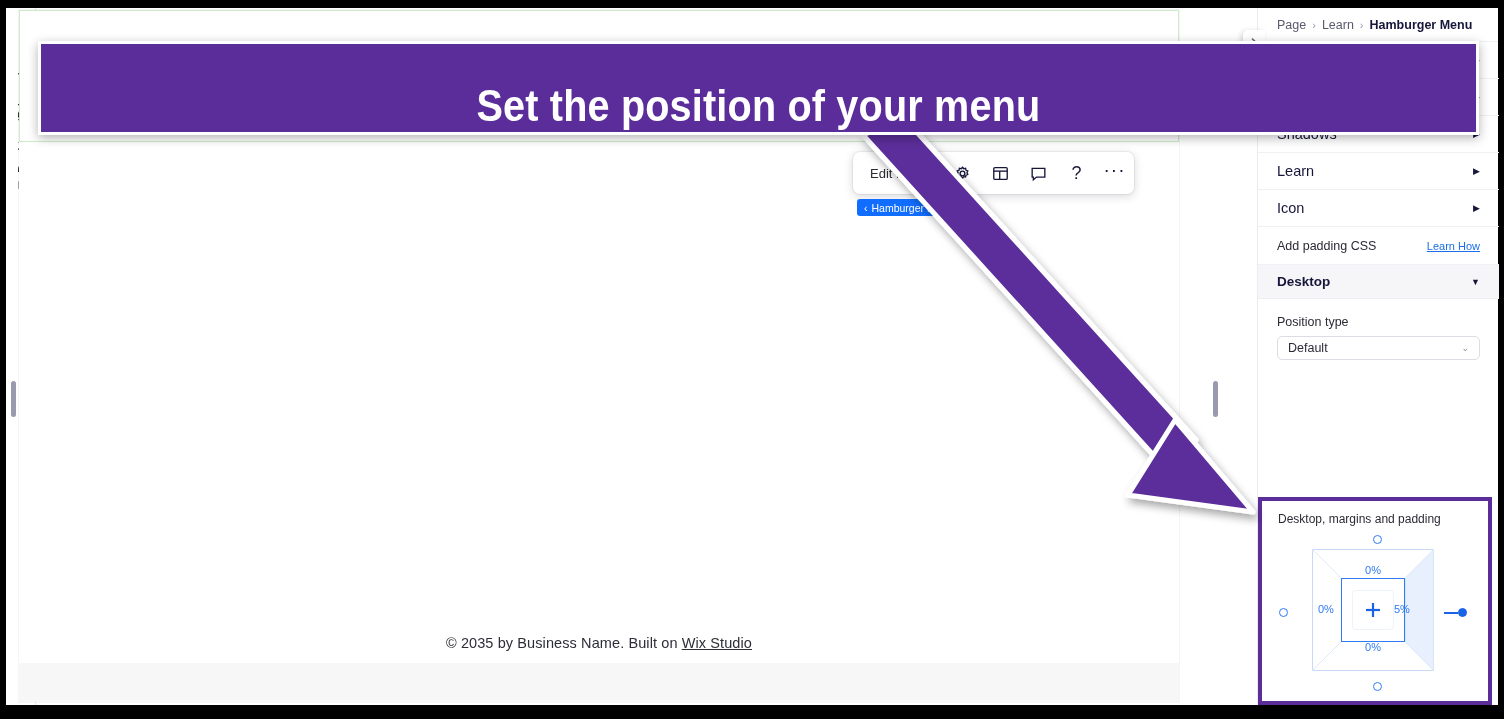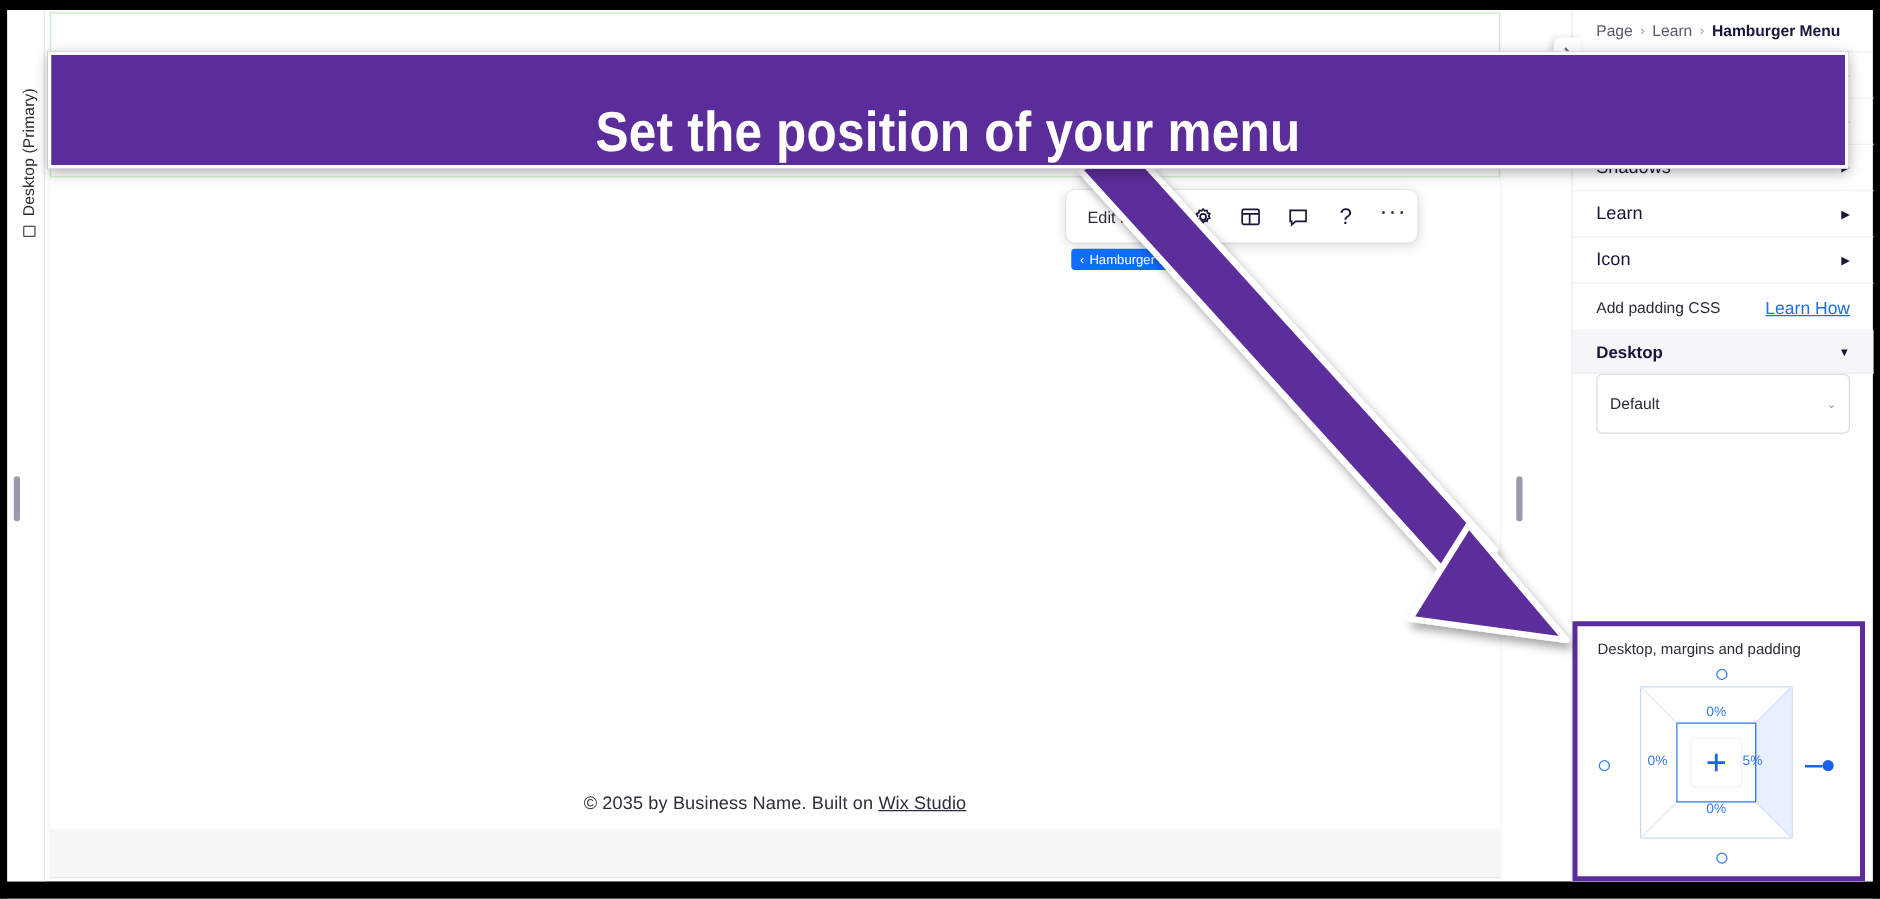--- a/index.html
+++ b/index.html
@@ -80,23 +80,23 @@
     width: 5px; height: 36px;
     border-radius: 3px;
     background: #9a9aae;
   }
   .drag-handle.left  { left: 11px;   top: 381px; }
   .drag-handle.right { left: 1213px; top: 381px; }
 
   
   .canvas-wrap {
     position: absolute;
-    left: 40px; top: 10px;
+    left: 19px; top: 10px;
     width: 1160px; height: 692px;
-    background: #4d7c0f;
+    background: #fdba74;
     box-shadow: 0 0 0 1px rgba(0,0,0,.04);
   }
   .site-page {
     position: absolute; inset: 0;
     background: #ffffff;
   }
   .header-section {
     position: absolute; left: 0; top: 0;
     width: 1160px; height: 132px;
     background: #ffffff;
@@ -265,21 +265,21 @@
     display: flex;
     align-items: center;
     justify-content: space-between;
     padding: 0 19px;
     border-bottom: 1px solid #f1f1f5;
     font-size: 12.5px;
     color: #2b2b35;
   }
   .css-row .learn {
     color: #1c6fe8;
-    font-size: 14px;
+    font-size: 11px;
   }
   .position-header {
     height: 34px;
     background: #f6f6f9;
     display: flex;
     align-items: center;
     justify-content: space-between;
     padding: 0 19px;
     border-bottom: 1px solid #ededf2;
     font-size: 13.5px;
@@ -288,21 +288,21 @@
   }
   .position-header .chev-down { font-size: 9px; }
 
   .field-label {
     padding: 16px 19px 7px 19px;
     font-size: 12.5px;
     color: #2b2b35;
   }
   .select-box {
     margin: 0 19px 15px 19px;
-    height: 48px;
+    height: 24px;
     border: 1px solid #dcdce4;
     border-radius: 5px;
     display: flex;
     align-items: center;
     justify-content: space-between;
     padding: 0 10px;
     font-size: 12.5px;
     color: #2b2b35;
     background: #ffffff;
   }
@@ -482,20 +482,21 @@
       <div class="css-row">
         <span>Add padding CSS</span>
         <a class="learn" href="#">Learn How</a>
       </div>
 
       <div class="position-header">
         <span>Desktop</span>
         <span class="chev-down">▼</span>
       </div>
 
+      <div class="field-label">Position type</div>
       <div class="select-box">
         <span>Default</span>
         <span class="caret">⌄</span>
       </div>
     </div>
   </div>
 
   <div class="dock-highlight">
     <div class="dock-title">Desktop, margins and padding</div>
 

